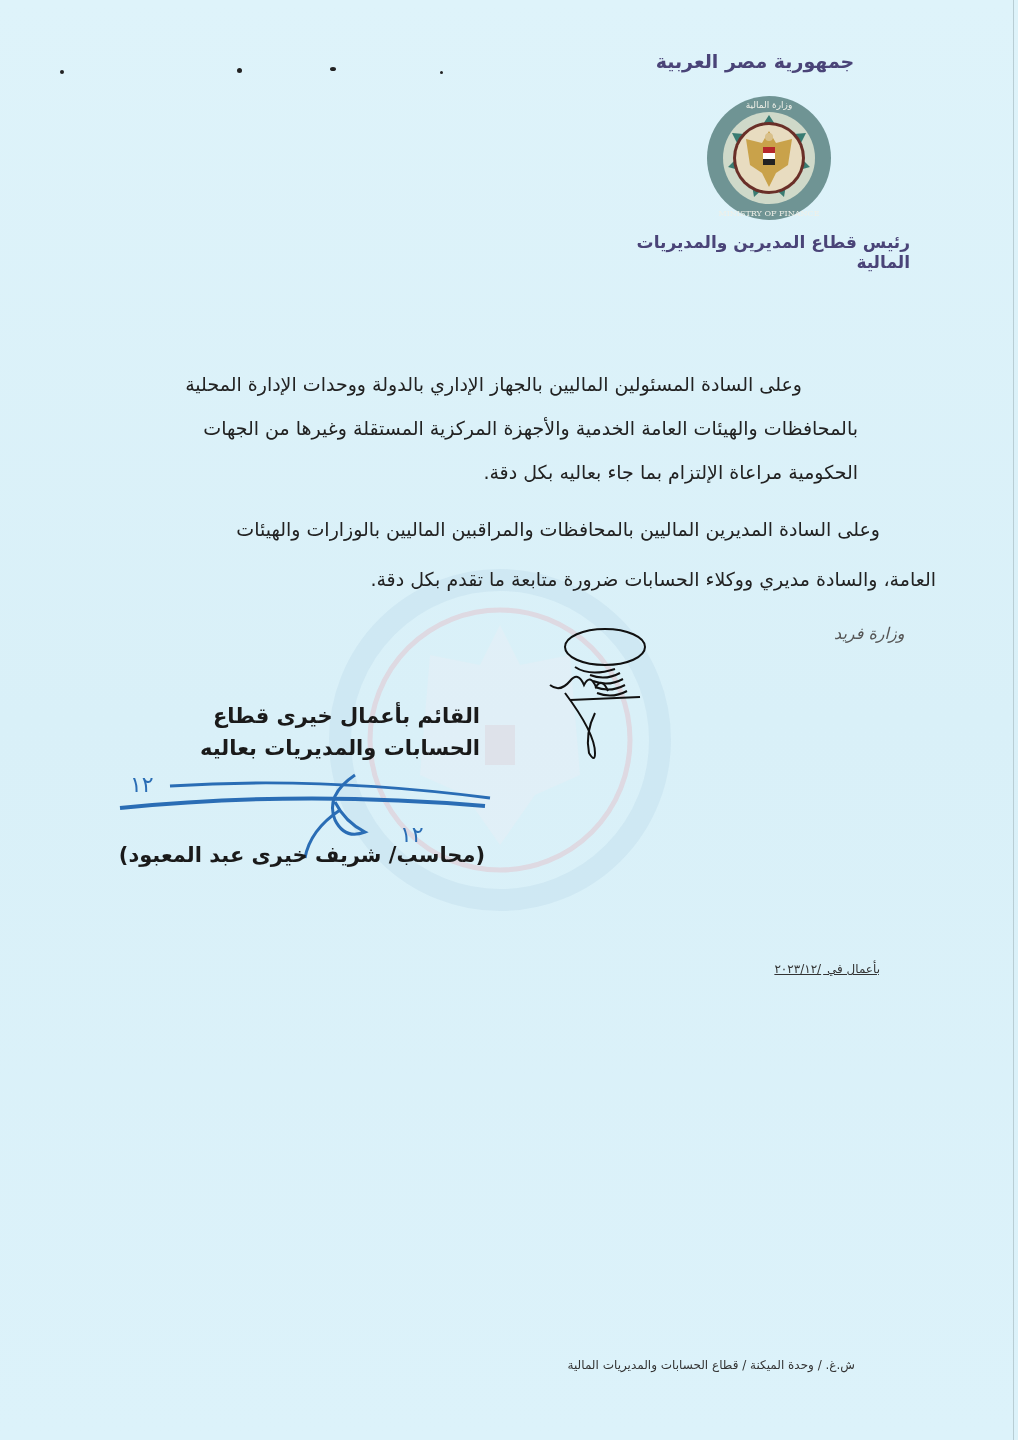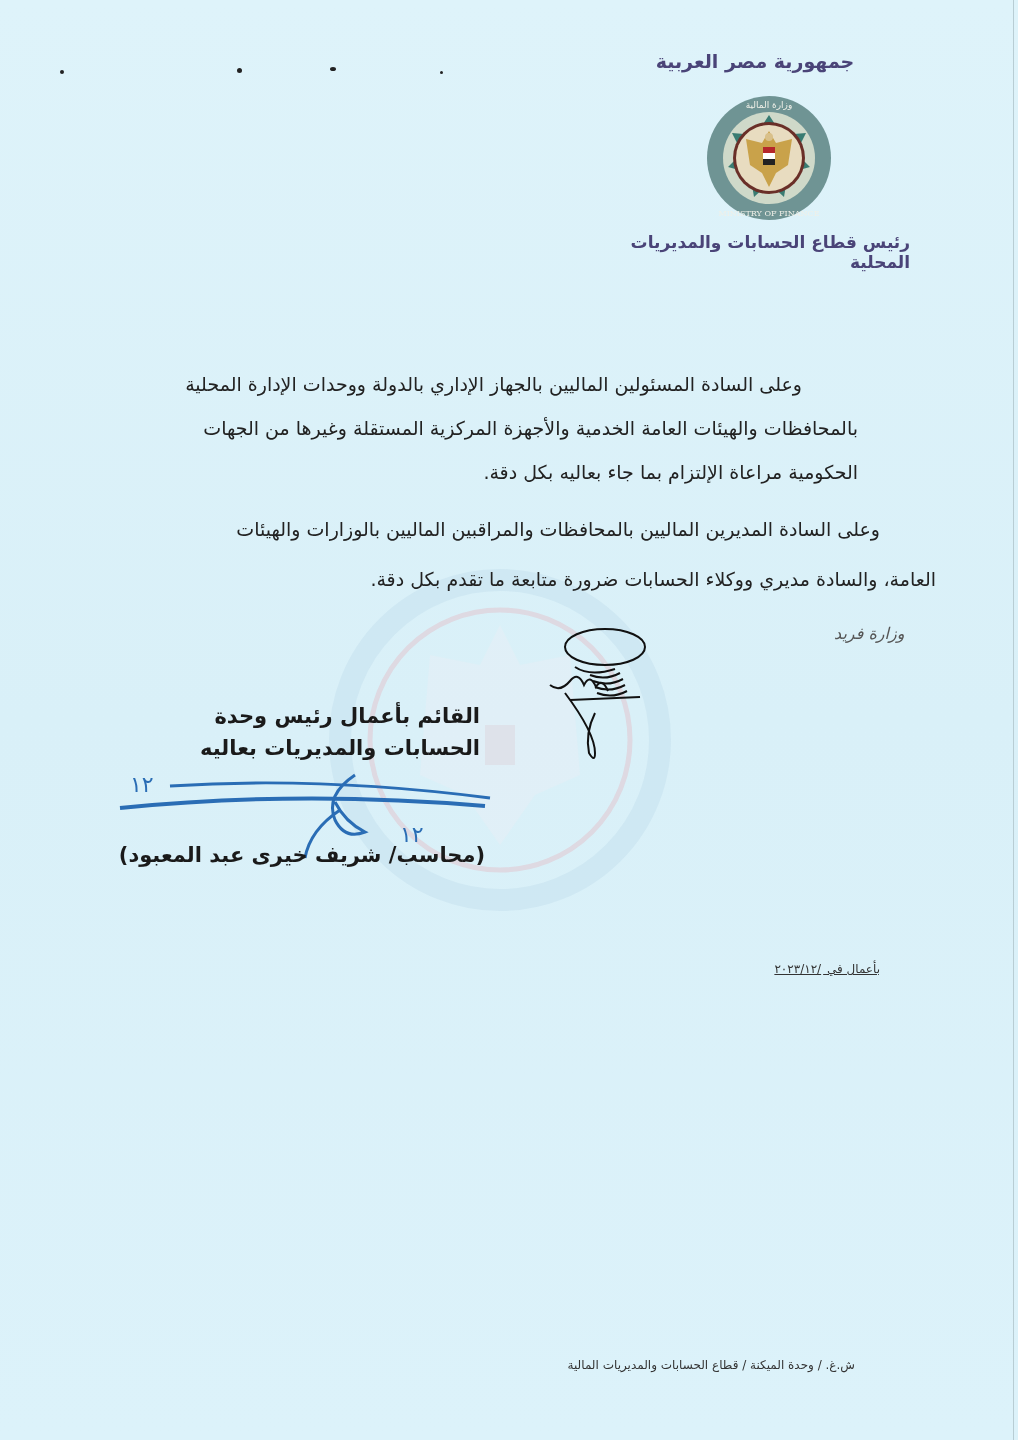--- a/index.html
+++ b/index.html
@@ -84,21 +84,21 @@
       <path d="M63 36 L70 48 L86 44 L82 70 L70 78 L63 92 L56 78 L44 70 L40 44 L56 48 Z" fill="#c9a24a"></path>
       <rect x="57" y="52" width="12" height="18" fill="#b5272b"></rect>
       <rect x="57" y="58" width="12" height="6" fill="#ffffff"></rect>
       <rect x="57" y="64" width="12" height="6" fill="#222"></rect>
       <circle cx="63" cy="42" r="4" fill="#d9c08a"></circle>
       <text x="63" y="13" text-anchor="middle" font-size="9" fill="#f0f0e8" font-family="DejaVu Sans, sans-serif">وزارة المالية</text>
       <text x="63" y="121" text-anchor="middle" font-size="8" fill="#f0f0e8" font-family="DejaVu Serif, serif">MINISTRY OF FINANCE</text>
     </svg>
   </div>
 
-  <div class="header-sub">رئيس قطاع الحسابات والمديريات المحلية</div>
+  <div class="header-sub">رئيس قطاع المديرين والمديريات المالية</div>
 
   <div class="watermark">
     <svg width="340" height="330" viewBox="0 0 340 330">
       <circle cx="170" cy="165" r="160" fill="none" stroke="#b9d7e8" stroke-width="22" opacity="0.6"></circle>
       <circle cx="170" cy="165" r="130" fill="none" stroke="#e4b3bd" stroke-width="5" opacity="0.7"></circle>
       <path d="M170 50 L190 90 L240 80 L250 200 L205 220 L170 270 L135 220 L90 200 L100 80 L150 90 Z" fill="#e9eef5" opacity="0.8"></path>
       <rect x="155" y="150" width="30" height="40" fill="#dfc7cf" opacity="0.6"></rect>
     </svg>
   </div>
 
@@ -117,21 +117,21 @@
 
   <svg style="position:absolute;left:545px;top:625px;" width="110" height="130">
     <ellipse cx="60" cy="22" rx="40" ry="18" fill="none" stroke="#111" stroke-width="2"></ellipse>
     <path d="M30 42 q15 10 40 2 M45 50 q15 6 30 -2 M48 56 q15 6 30 -2 M50 62 q15 6 30 -2 M52 68 q15 6 30 -2" fill="none" stroke="#111" stroke-width="2"></path>
     <path d="M5 60 q10 8 20 -4 q8 -10 14 4 q6 -12 12 2 q6 -10 12 4" fill="none" stroke="#111" stroke-width="2"></path>
     <line x1="25" y1="75" x2="95" y2="72" stroke="#111" stroke-width="2"></line>
     <path d="M20 68 q30 40 30 60 q0 10 -6 0 q-4 -20 6 -40" fill="none" stroke="#111" stroke-width="2"></path>
   </svg>
 
   <div class="sig-block">
-    <div>القائم بأعمال رئيس وحدة</div>
+    <div>القائم بأعمال خيرى قطاع</div>
     <div>الحسابات والمديريات بعاليه</div>
   </div>
 
   <svg style="position:absolute;left:120px;top:770px;" width="380" height="90">
     <path d="M50 16 Q200 6 370 28" fill="none" stroke="#2a6db5" stroke-width="3"></path>
     <path d="M0 38 Q180 20 365 36" fill="none" stroke="#2a6db5" stroke-width="4"></path>
     <path d="M235 5 q-30 20 -20 45 q10 20 30 12 q-20 -10 -30 -30 M220 40 q-30 20 -35 48" fill="none" stroke="#2a6db5" stroke-width="3"></path>
     <text x="10" y="22" font-size="22" fill="#2a6db5" font-family="DejaVu Sans, sans-serif">١٢</text>
     <text x="280" y="72" font-size="22" fill="#2a6db5" font-family="DejaVu Sans, sans-serif">١٢</text>
   </svg>

